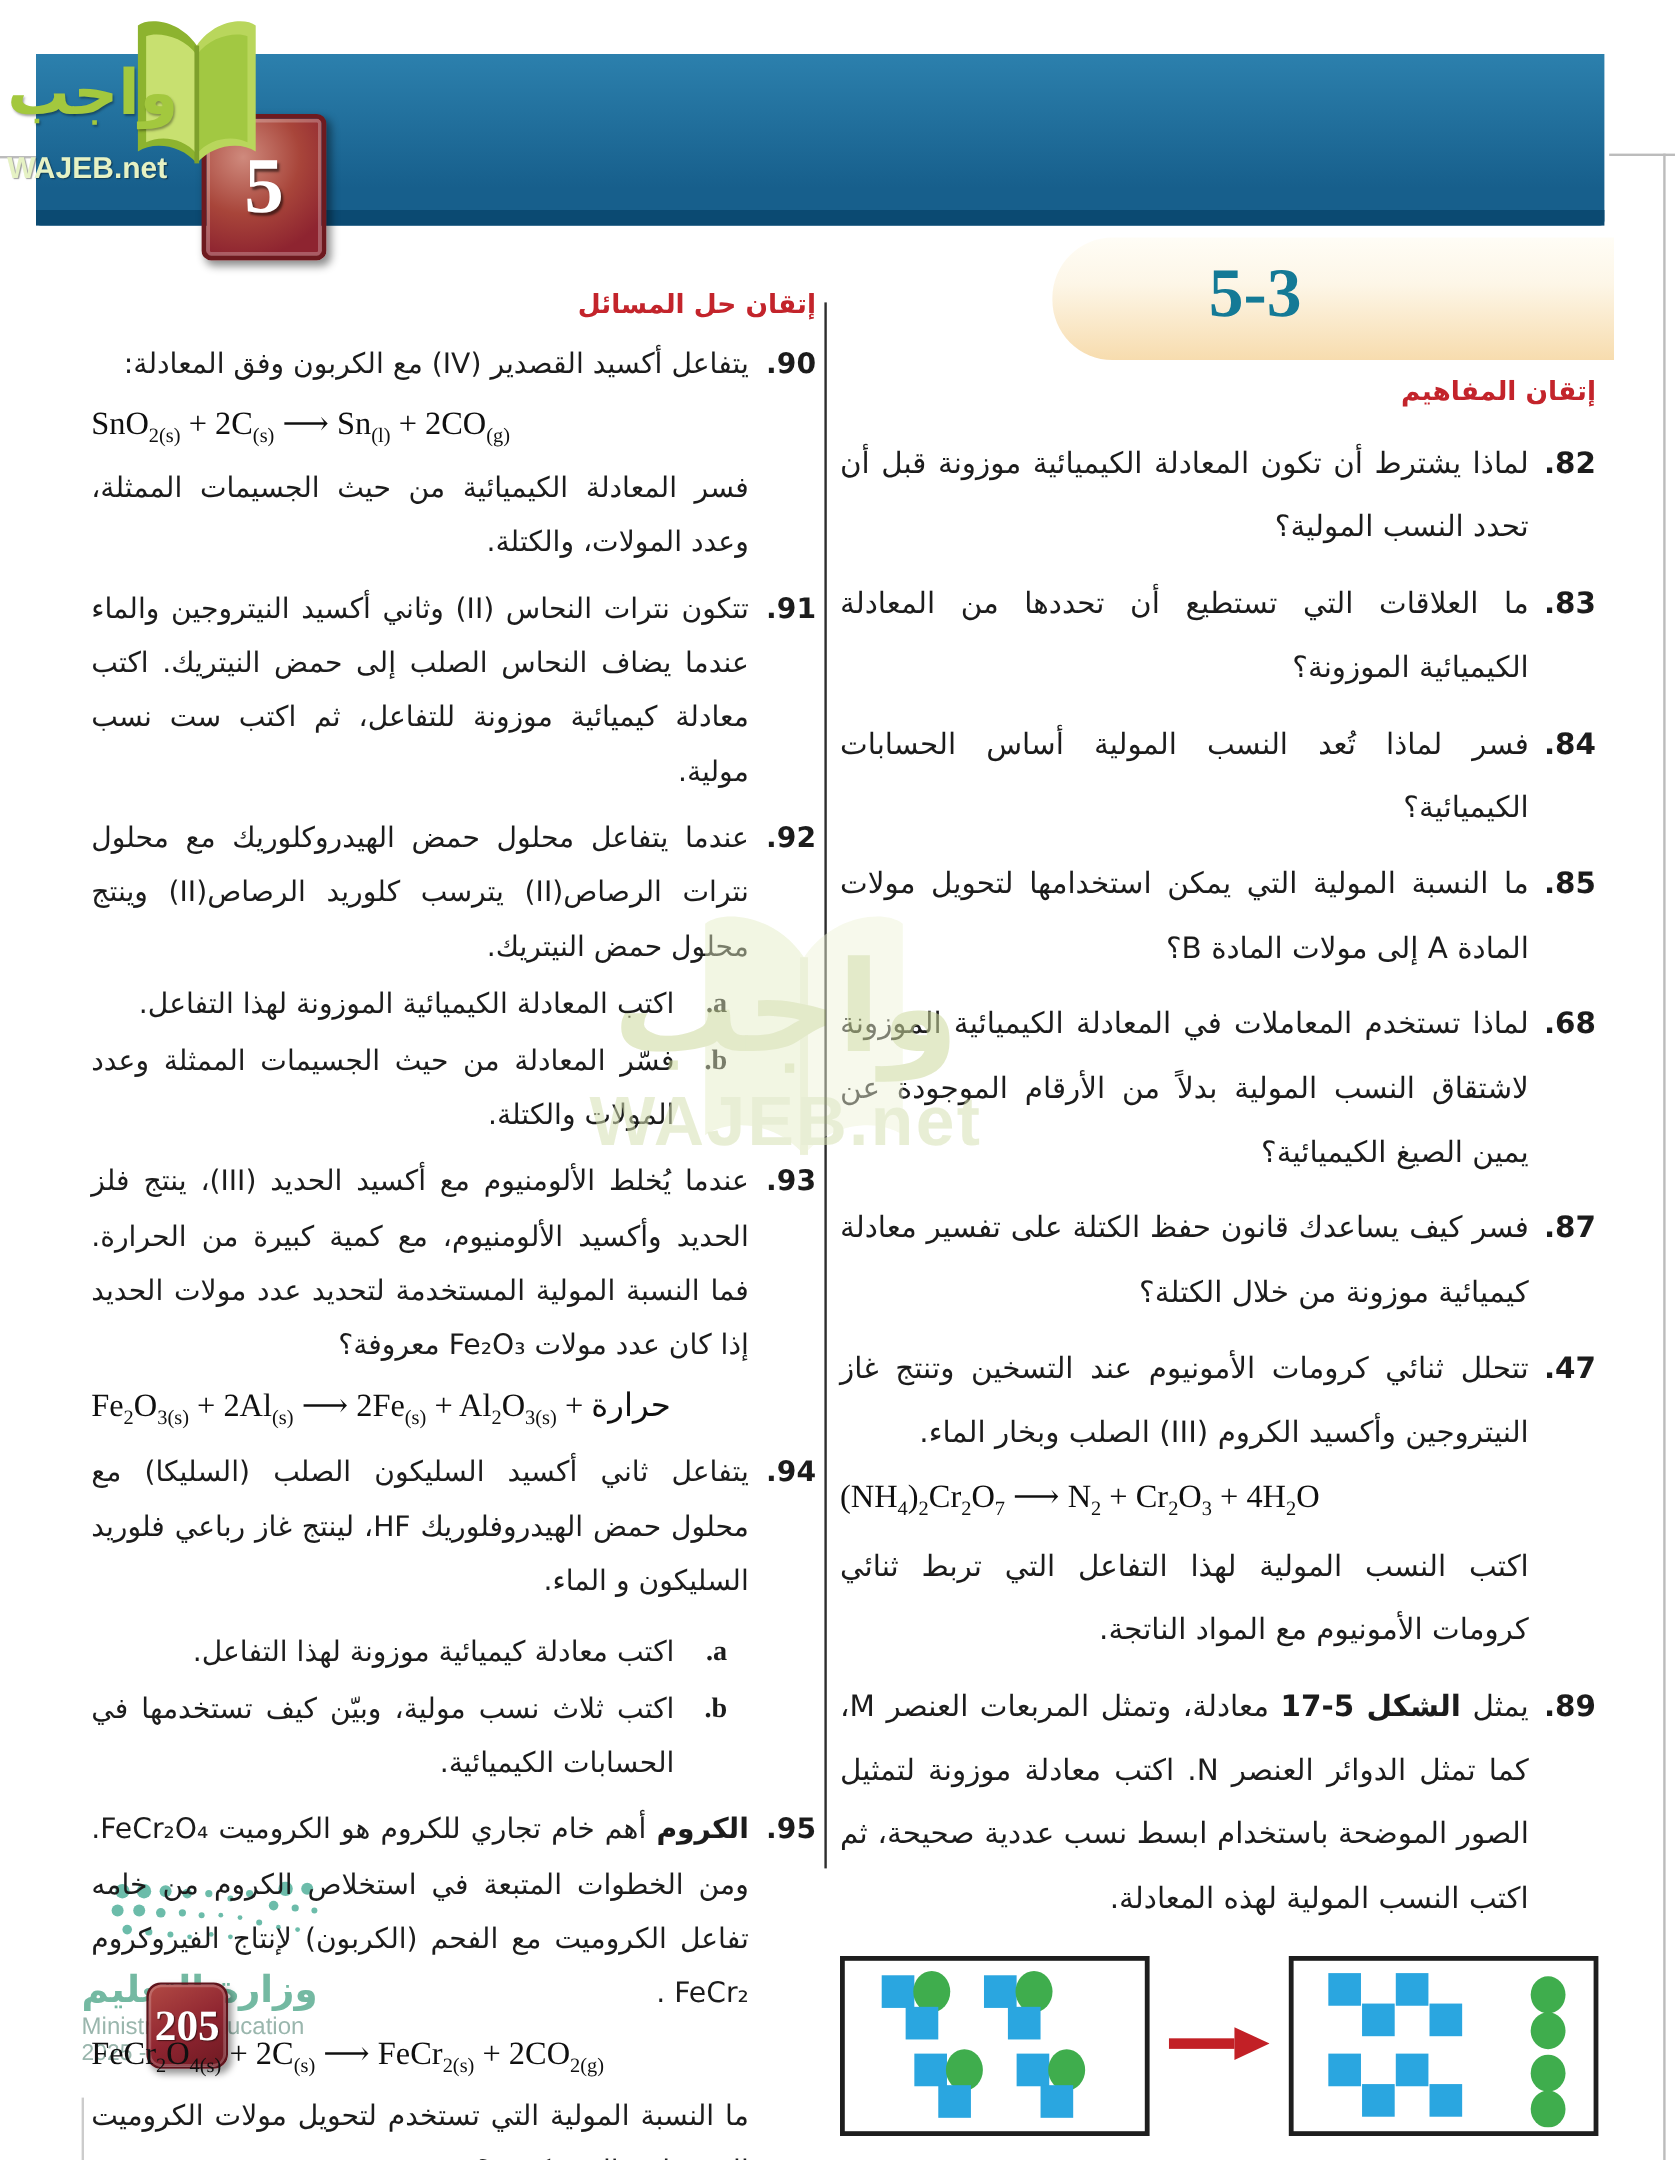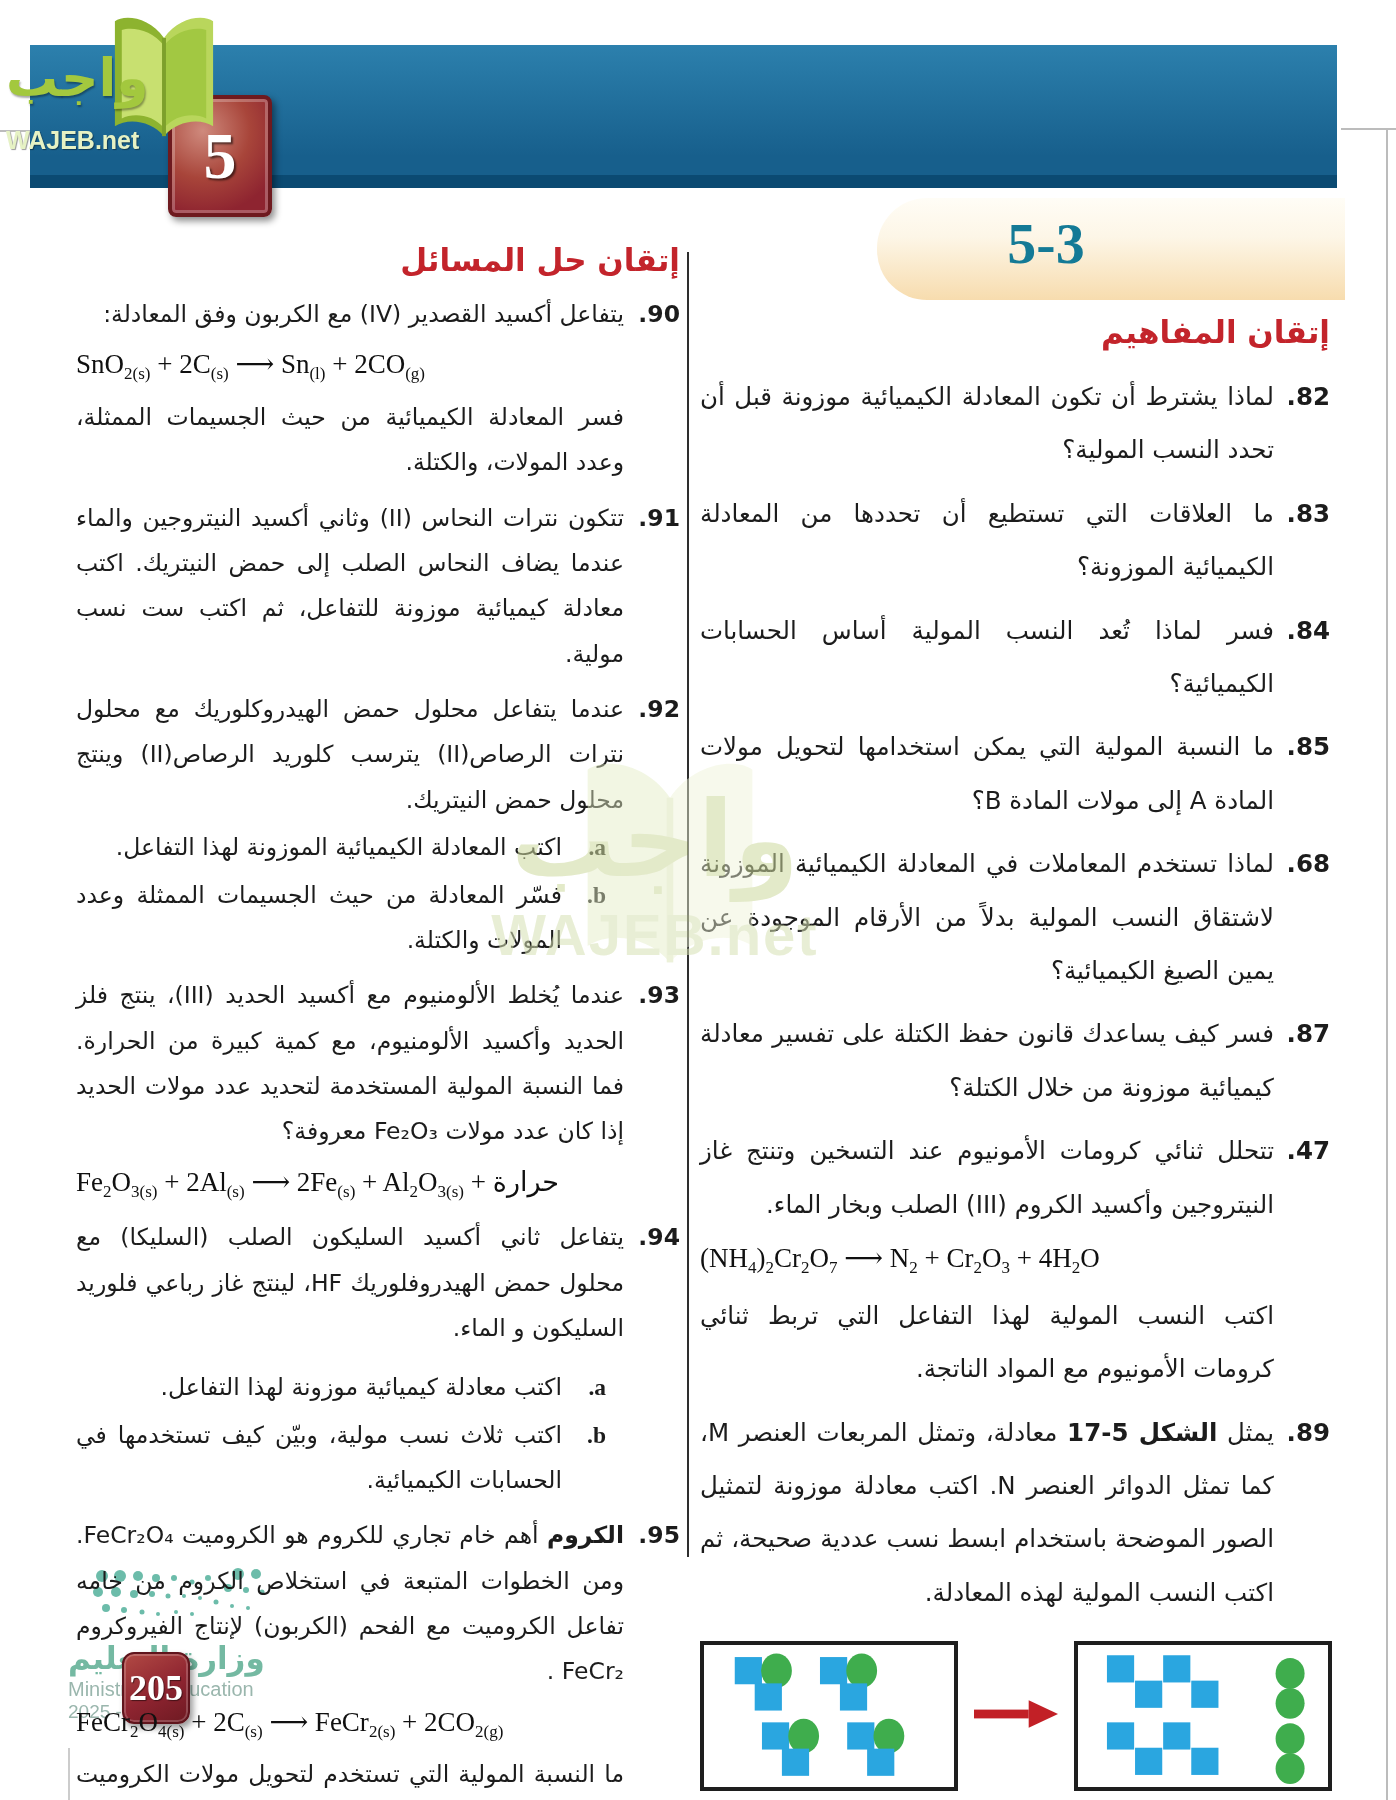--- a/index.html
+++ b/index.html
@@ -44,21 +44,21 @@
   .col-right{left:700px;width:632px;top:198px;z-index:3;}
   .col-left{left:76px;width:606px;top:242px;z-index:3;}
   .divider{position:absolute;left:687px;top:252px;height:1305px;width:2px;background:#2e2e2e;z-index:3;}
 
   .tab{height:102px;width:468px;margin-right:-13px;margin-left:auto;
     background:linear-gradient(180deg,#fffdf6 0%,var(--tab_cream) 38%,var(--tab_peach) 100%);
     border-radius:50px 0 0 50px;}
   .tab-num{display:block;text-align:center;padding:12px 130px 0 0;direction:ltr;
     font:bold 58px "Liberation Serif",serif;color:var(--accent_teal);}
 
-  .sec-head{color:var(--accent_red);font-size:31px;font-weight:bold;margin:14px 2px 20px 0;}
+  .sec-head{color:var(--accent_red);font-size:22px;font-weight:bold;margin:14px 2px 20px 0;}
   .col-left .sec-head{margin:0 2px 14px 0;}
 
   .q{position:relative;padding-right:58px;margin-bottom:10px;text-align:justify;}
   .col-right .q{font-size:24.5px;line-height:2.18;}
   .col-left  .q{font-size:23.5px;line-height:1.93;}
   .q .num{position:absolute;right:2px;top:0;font-weight:bold;}
   .qt b{font-weight:bold;}
 
   .eq{direction:ltr;text-align:left;margin:7px 0;color:#101010;
     font-family:"Liberation Serif","DejaVu Serif","DejaVu Sans",serif;

